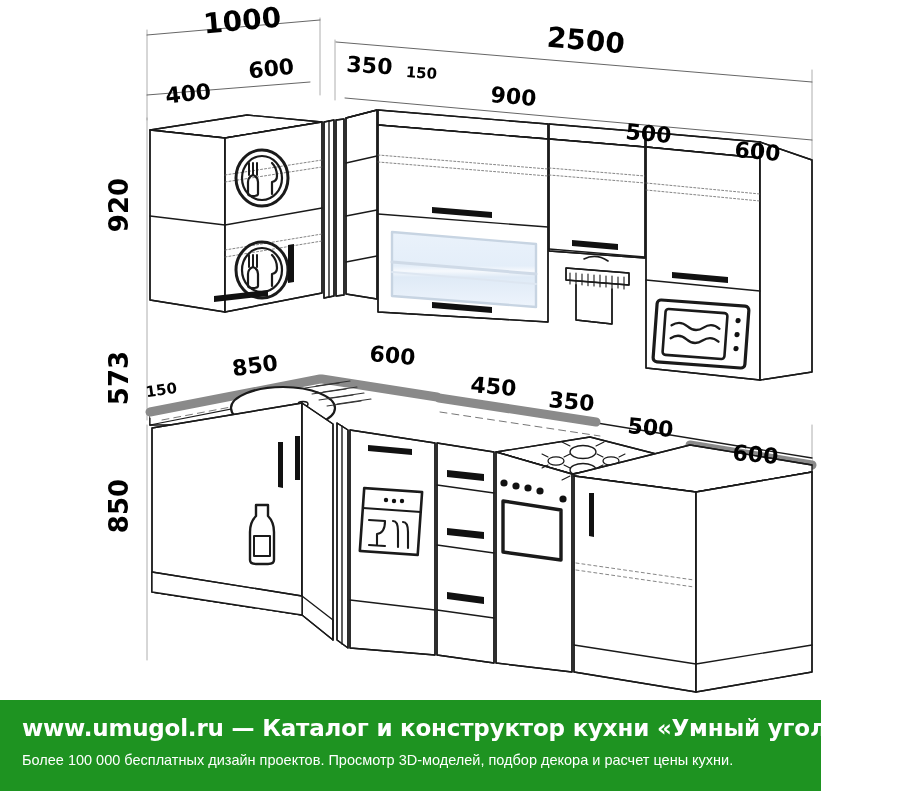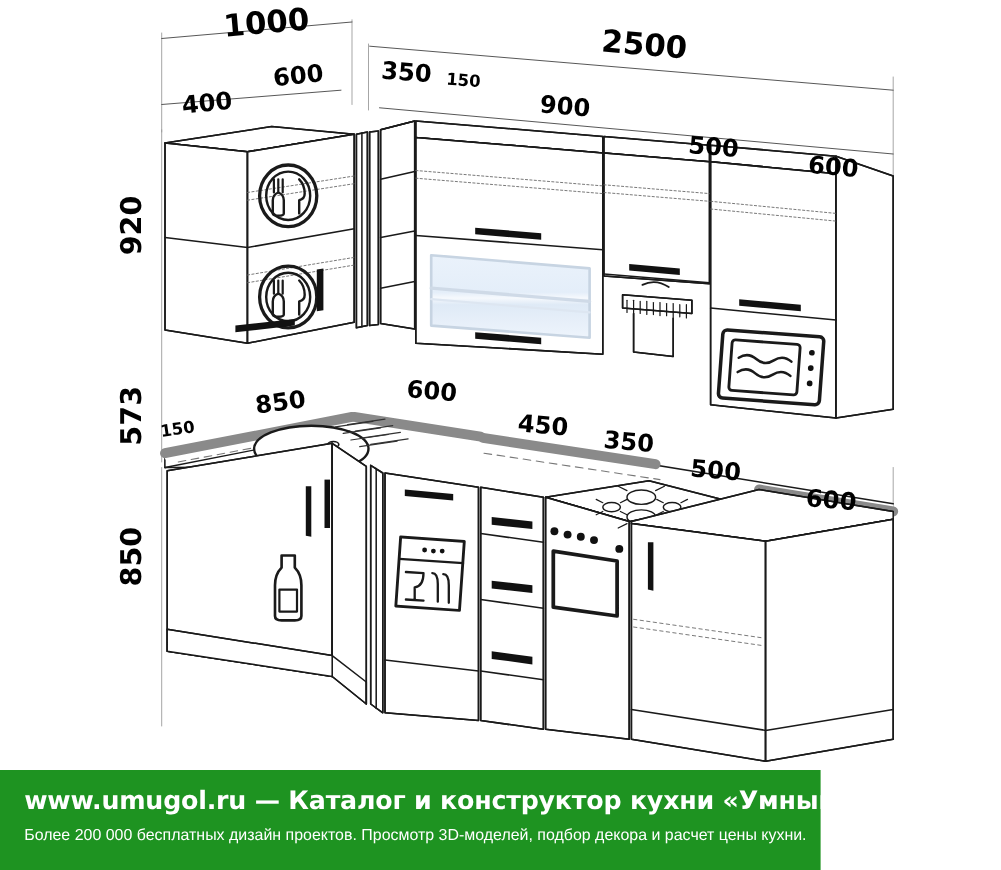--- a/index.html
+++ b/index.html
@@ -34,21 +34,21 @@
   }
   .dim-label {
     font-family: "DejaVu Sans", sans-serif;
     font-weight: bold;
     fill: #000000;
   }
   #footer-banner {
     position: absolute;
     left: 0;
     top: 700px;
-    width: 746px;
+    width: 821px;
     height: 91px;
     background: #1e9321;
     box-sizing: border-box;
     padding: 14px 14px 0 22px;
   }
   #footer-title {
     font-family: "DejaVu Sans", sans-serif;
     font-weight: bold;
     font-size: 23px;
     color: #ffffff;
@@ -441,16 +441,16 @@
         <text class="dim-label" x="650" y="435" font-size="22" text-anchor="middle" transform="rotate(5 650 435)">500</text>
 
         <text class="dim-label" x="755" y="462" font-size="22" text-anchor="middle" transform="rotate(5 755 462)">600</text>
 
       </g>
     </svg>
   </div>
 
   <div id="footer-banner">
     <div id="footer-title">www.umugol.ru  —  Каталог и конструктор кухни «Умный угол»</div>
-    <div id="footer-subtitle">Более 200 000 бесплатных дизайн проектов. Просмотр 3D-моделей, подбор декора и расчет цены кухни.</div>
+    <div id="footer-subtitle">Более 100 000 бесплатных дизайн проектов. Просмотр 3D-моделей, подбор декора и расчет цены кухни.</div>
   </div>
 
 </div>
 
 </body></html>

